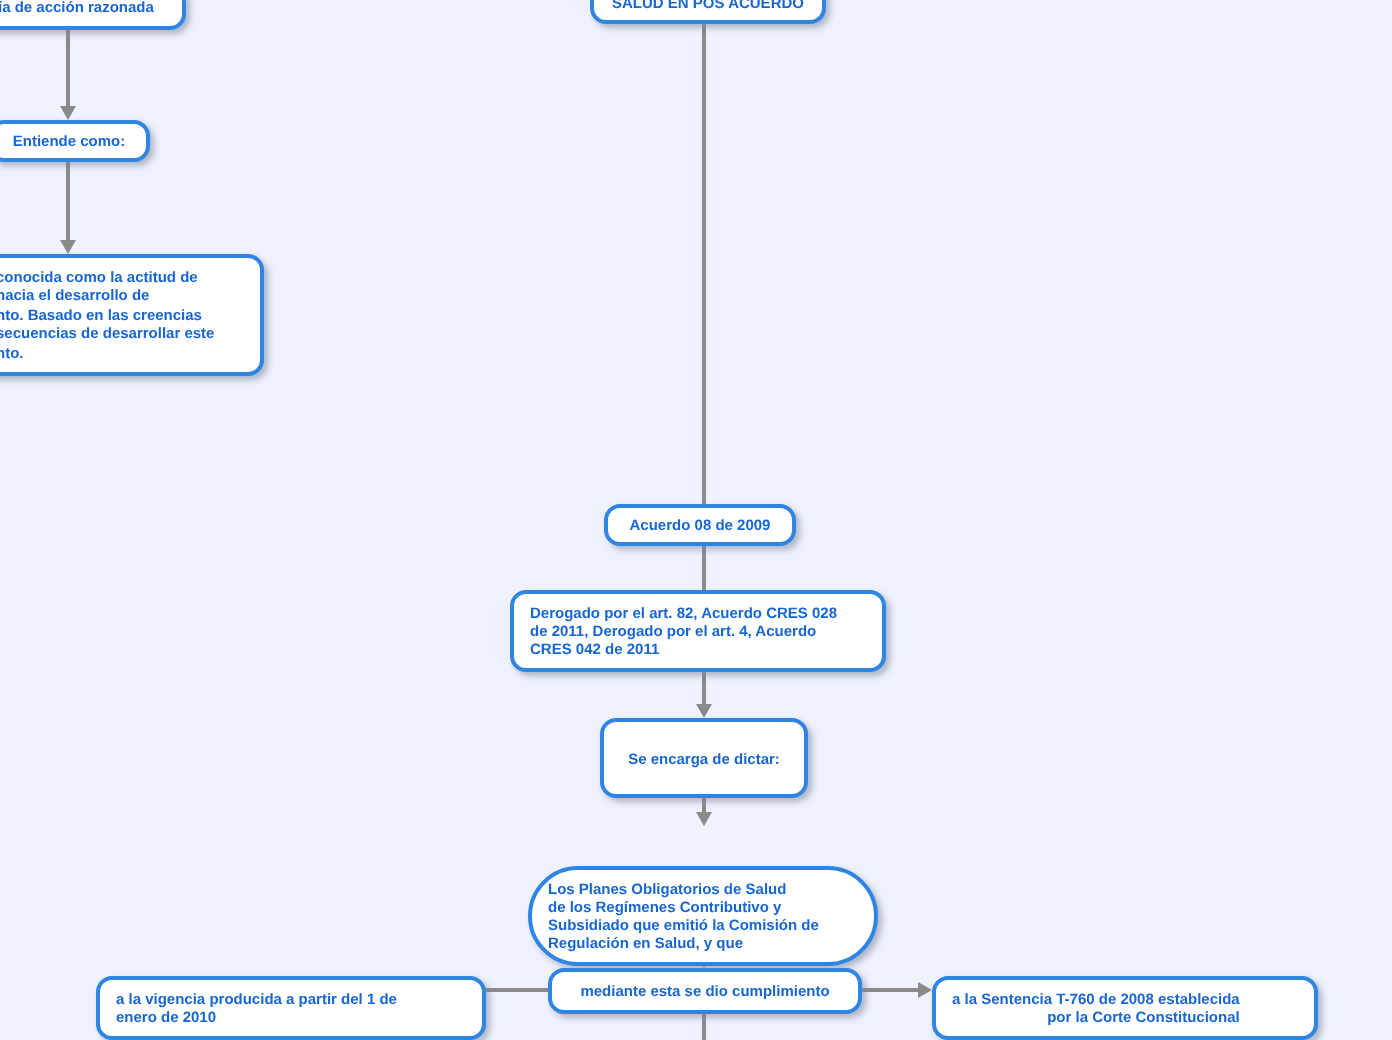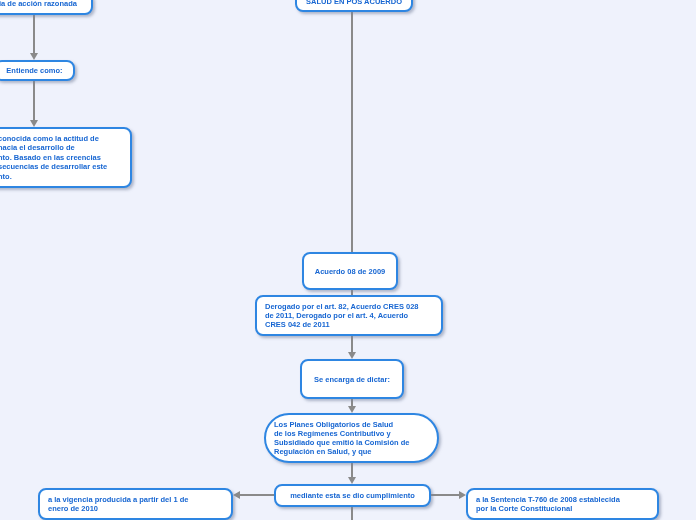--- a/index.html
+++ b/index.html
@@ -45,27 +45,27 @@
     border-right:7px solid var(--head);}
   .head-right{position:absolute;width:0;height:0;
     border-top:4px solid transparent;border-bottom:4px solid transparent;
     border-left:7px solid var(--head);}
 
   
   #n-theory{left:-20px;top:-8px;min-width:113px;height:23px;}
   #n-title{left:295px;top:-11px;min-width:117px;height:23px;align-items:flex-end;padding-bottom:4px;}
   #n-entiende{left:-6px;top:60px;min-width:81px;height:21px;}
   #n-attitude{left:-12px;top:127px;min-width:144px;line-height:9.4px;}
-  #n-acuerdo{left:302px;top:252px;min-width:96px;height:38px;}
+  #n-acuerdo{left:302px;top:252px;min-width:96px;height:21px;}
   #n-derogado{left:255px;top:295px;min-width:188px;}
   #n-dicta{left:300px;top:359px;min-width:104px;height:40px;}
-  #n-planes{left:264px;top:413px;min-width:175px;border-radius:25px;}
+  #n-planes{left:264px;top:433px;min-width:175px;border-radius:25px;}
   #n-cumplimiento{left:274px;top:484px;min-width:157px;height:23px;}
-  #n-vigencia{left:38px;top:488px;min-width:195px;}
-  #n-sentencia{left:466px;top:488px;min-width:193px;}
+  #n-vigencia{left:48px;top:488px;min-width:195px;}
+  #n-sentencia{left:466px;top:488px;min-width:193px;text-align:right;}
 </style>
 </head>
 <body>
 
 <div class="canvas">
 
   <div class="vline" style="left:33px;top:15px;height:38px;"></div>
   <div class="head-down" style="left:30px;top:53px;"></div>
 
   <div class="vline" style="left:33px;top:81px;height:39px;"></div>

